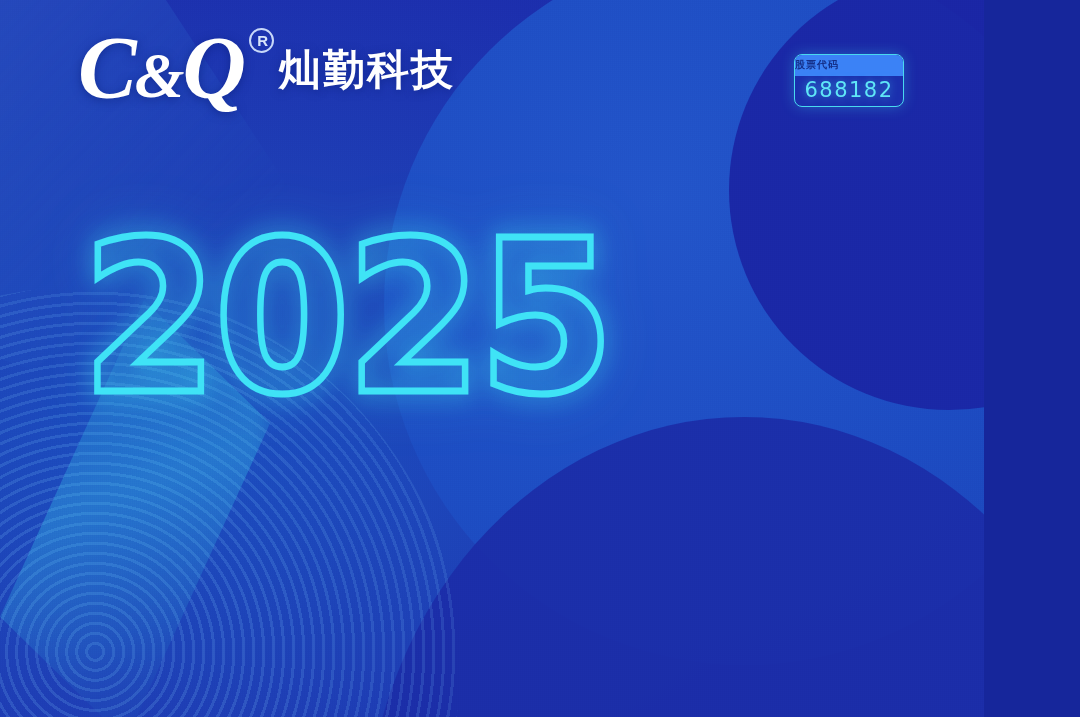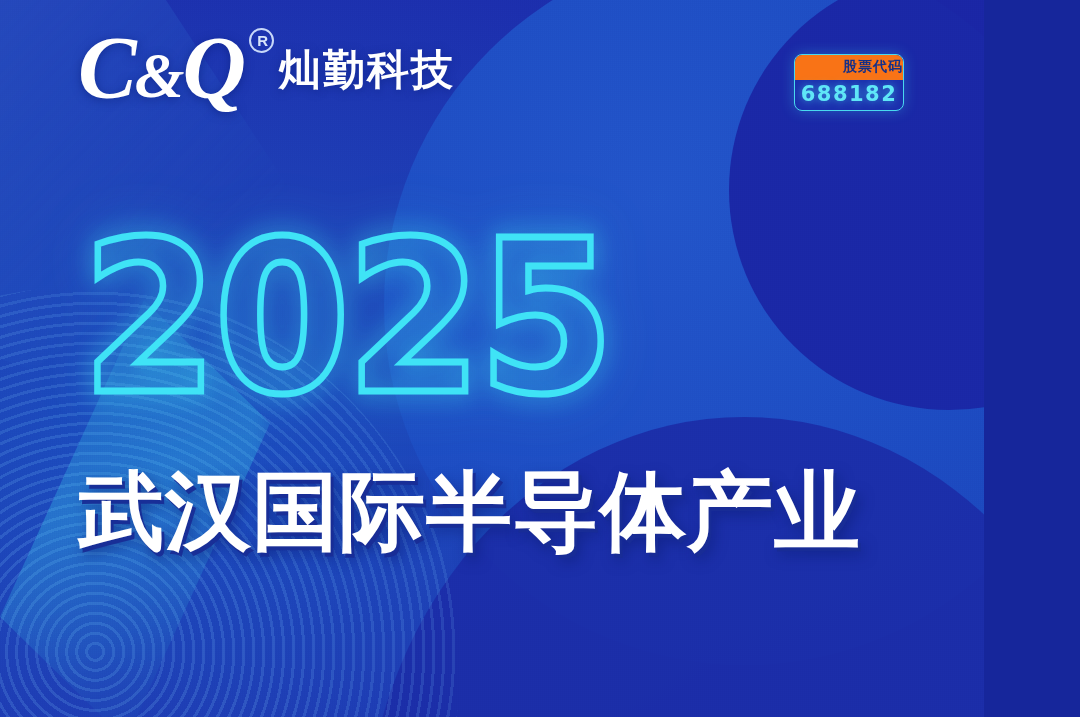--- a/index.html
+++ b/index.html
@@ -148,33 +148,33 @@
     position:absolute;
     right:80px; top:54px;
     width:110px;
     border:1.5px solid #49d9ef;
     border-radius:8px;
     overflow:hidden;
     background:#1b2fae;
     box-shadow:0 0 14px rgba(64,220,245,.30);
   }
   .badge-top {
-    background:#f97316;
+    background:#3b82f6;
     color:#143089;
     font-family:"DejaVu Sans", sans-serif;
     font-weight:700;
-    font-size:14px;
+    font-size:10px;
     letter-spacing:1px;
-    text-align:right;
+    text-align:left;
     padding:3px 0 4px;
   }
   .badge-num {
     color:#5fe6f7;
     font-family:"DejaVu Sans", sans-serif;
-    font-weight:700;
+    font-weight:400;
     font-size:21px;
     letter-spacing:1.5px;
     text-align:center;
     padding:2px 0 4px;
     text-shadow:0 0 8px rgba(79,228,245,.6);
   }
 
   
   #year {
     position:absolute;
@@ -229,17 +229,16 @@
     </div>
 
     <div id="stock-badge">
       <div class="badge-top">股票代码</div>
       <div class="badge-num">688182</div>
     </div>
 
     <div id="year">2025</div>
 
     <div id="headline">
-      <span class="hl-line">武汉国际半导体产业</span>
     </div>
 
   </div>
 </div>
 
 </body></html>

